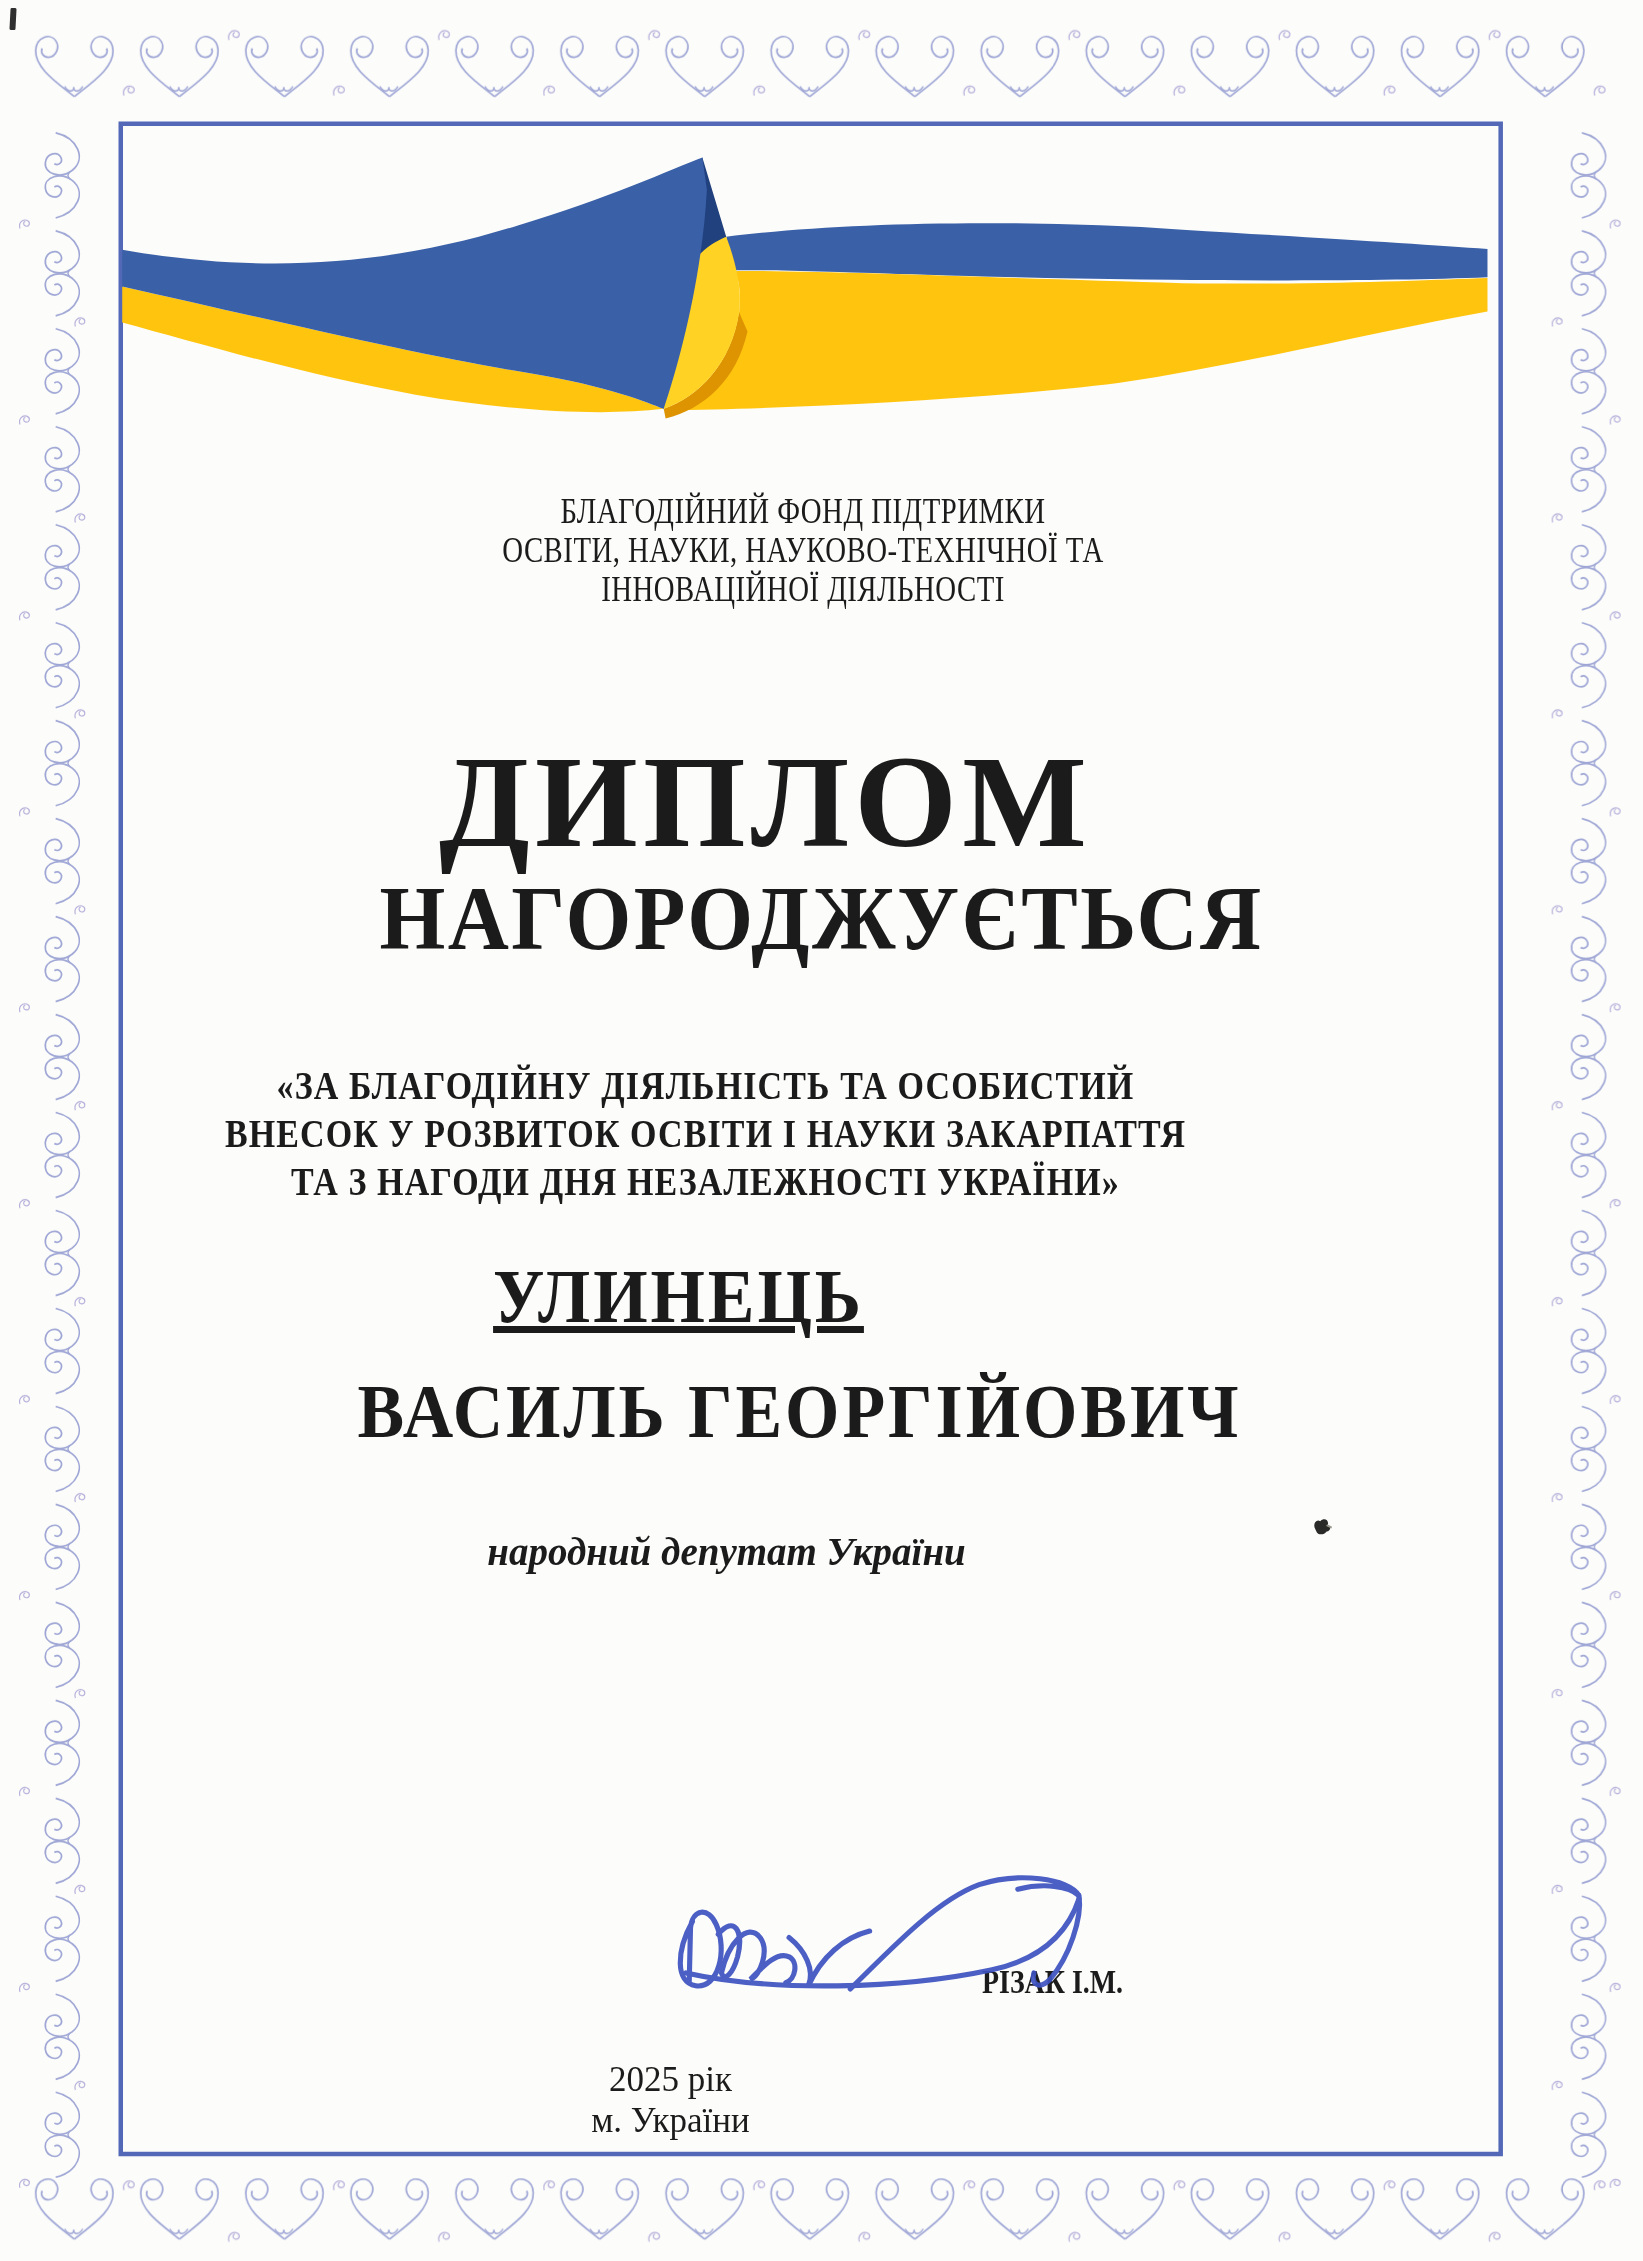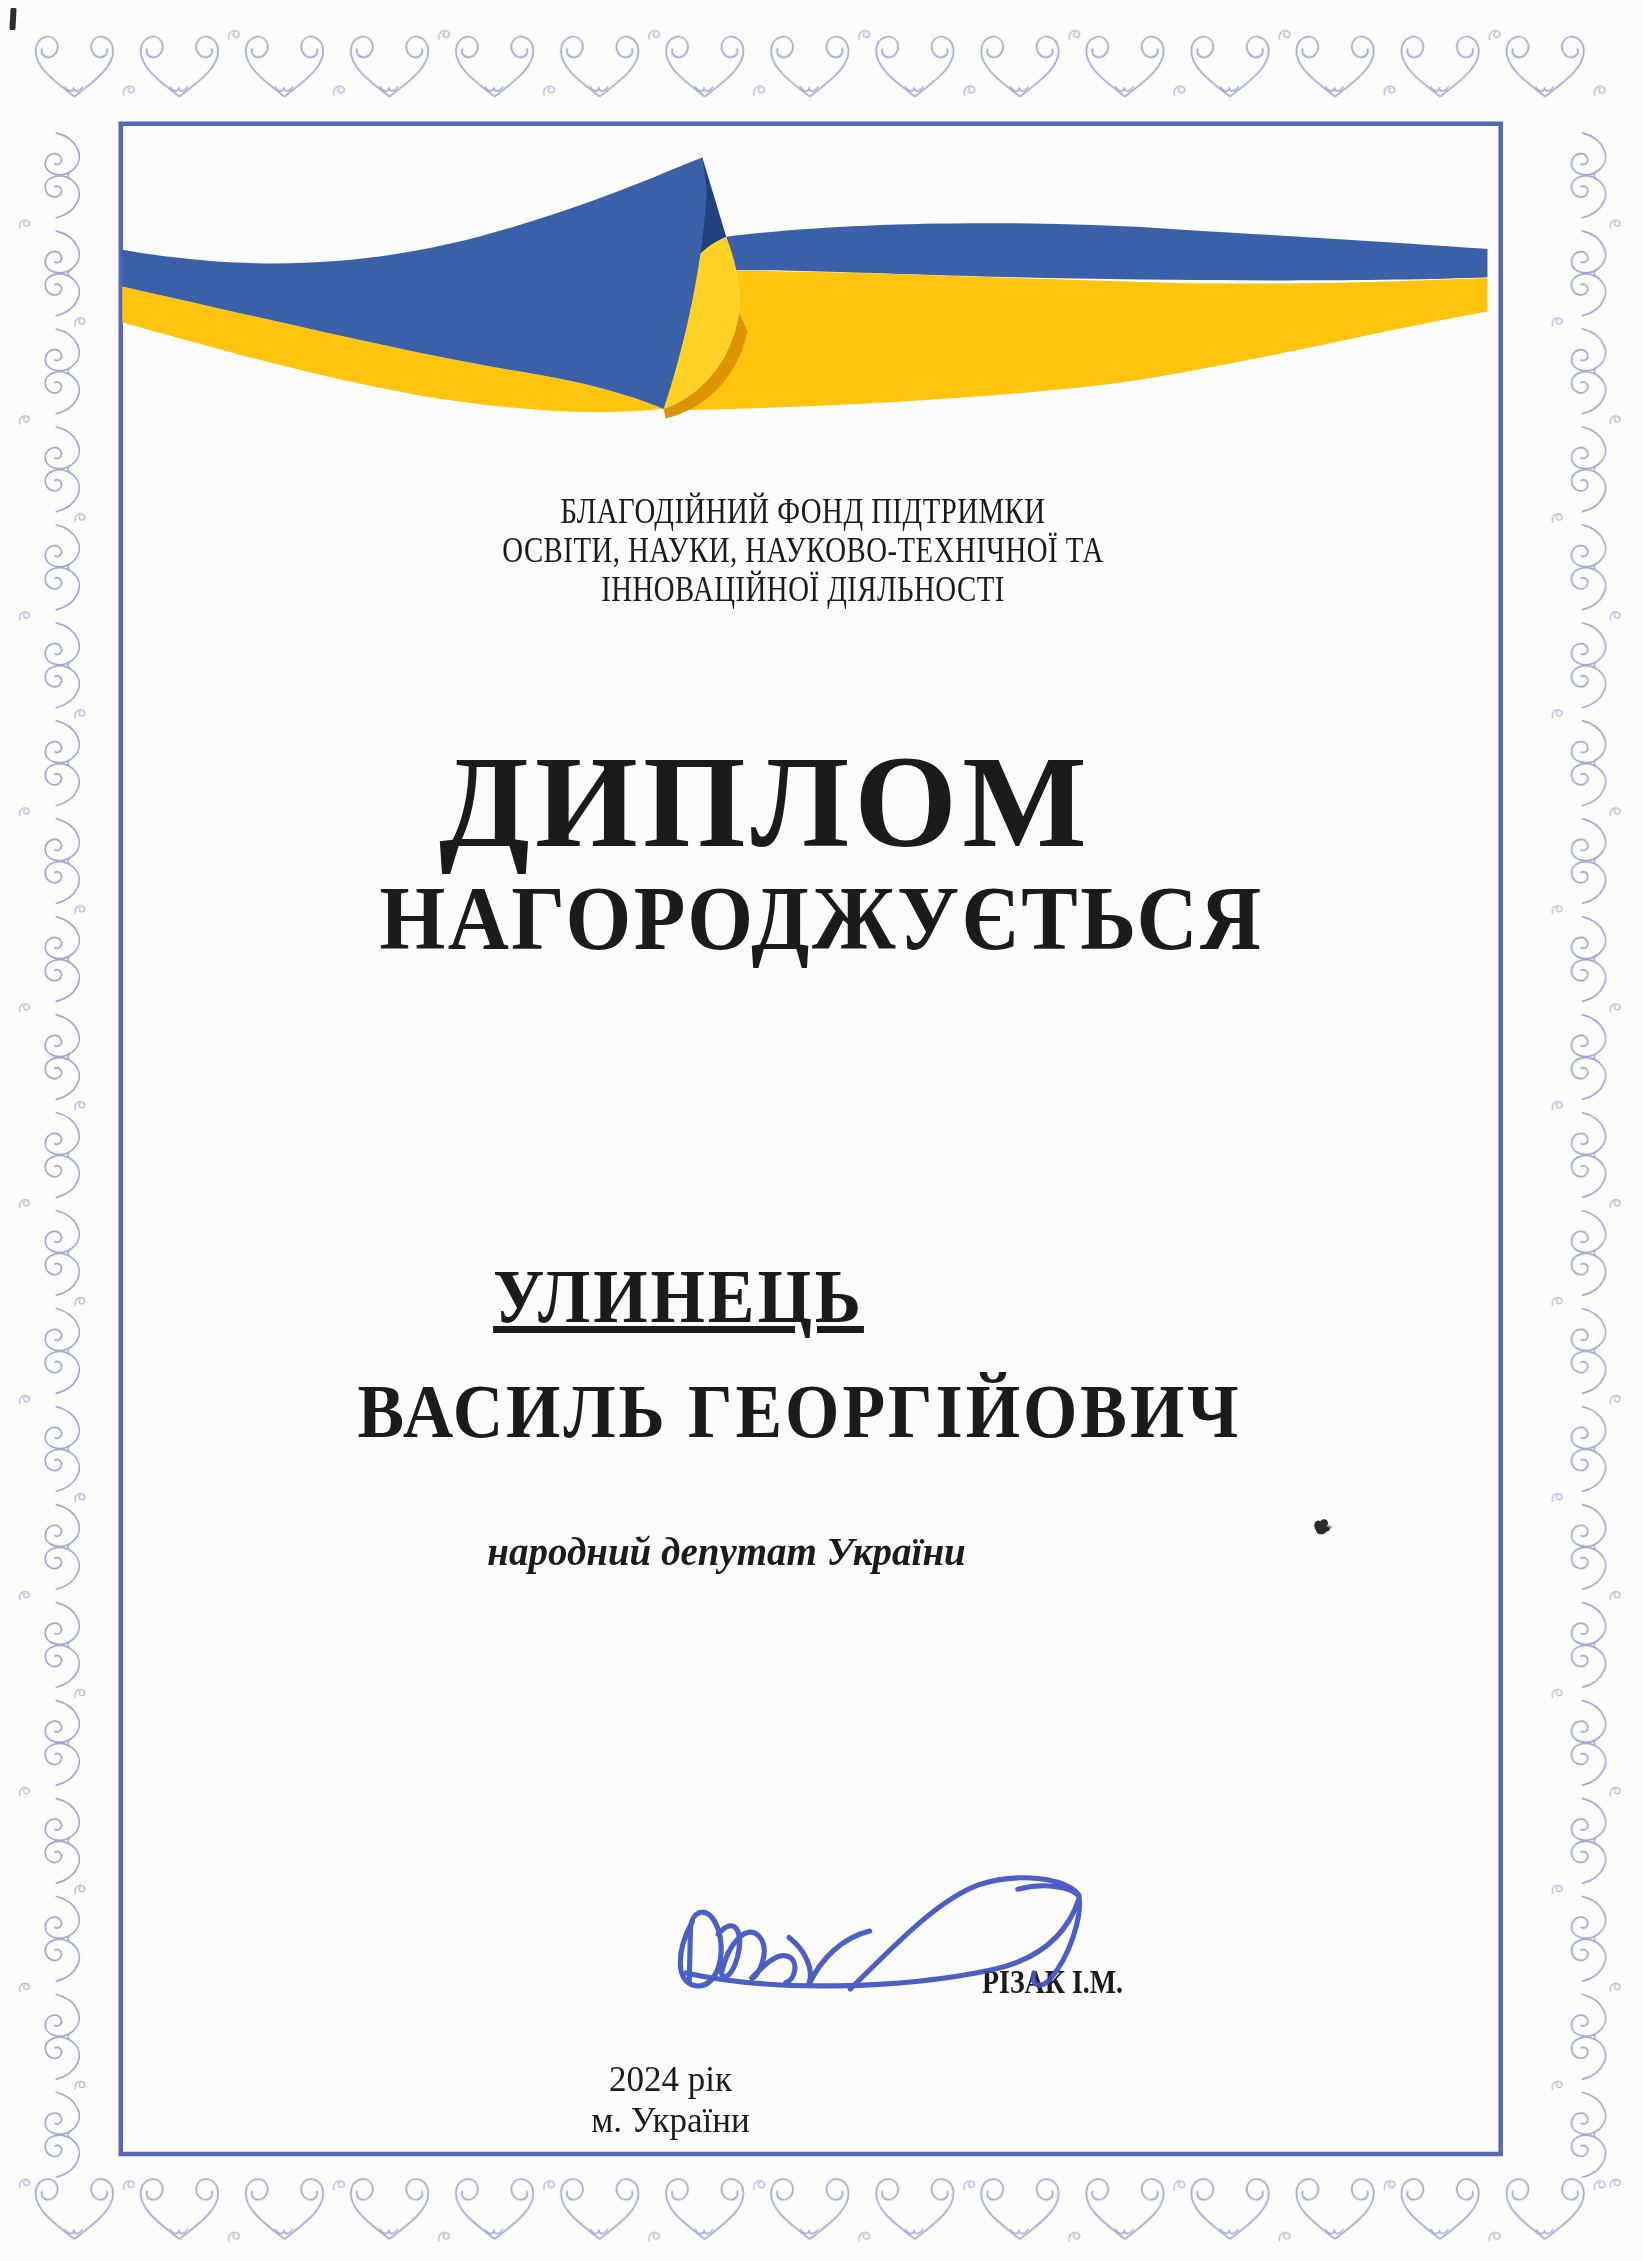--- a/index.html
+++ b/index.html
@@ -235,37 +235,42 @@
     <div class="ln">ІННОВАЦІЙНОЇ ДІЯЛЬНОСТІ</div>
   </div>
 
 
   <div class="txt center diploma">ДИПЛОМ</div>
 
   <div class="txt center awarded">
     <div class="ln">НАГОРОДЖУЄТЬСЯ</div>
   </div>
 
+  <div class="txt center citation">
+    <div class="ln">«ЗА БЛАГОДІЙНУ ДІЯЛЬНІСТЬ ТА ОСОБИСТИЙ</div>
+    <div class="ln">ВНЕСОК У РОЗВИТОК ОСВІТИ І НАУКИ ЗАКАРПАТТЯ</div>
+    <div class="ln">ТА З НАГОДИ ДНЯ НЕЗАЛЕЖНОСТІ УКРАЇНИ»</div>
+  </div>
 
   <div class="txt center surname">
     <div class="ln">УЛИНЕЦЬ</div>
   </div>
 
   <div class="txt center fullname">
     <div class="ln">ВАСИЛЬ ГЕОРГІЙОВИЧ</div>
   </div>
 
   <div class="txt center role">народний депутат України</div>
 
 
   <div class="txt signer-name">
     <div class="ln">РІЗАК І.М.</div>
   </div>
 
-  <div class="txt center year">2024 рік</div>
+  <div class="txt center year">2025 рік</div>
   <div class="txt center city">м. України</div>
 
   <svg class="sig-svg" width="451" height="155" viewBox="0 0 700 240">
     <g style="stroke:var(--signature-blue,#3d52c0)" fill="none" stroke-width="8" stroke-linecap="round" opacity="0.92">
       <path d="M55,95 C30,140 28,190 60,195 C95,200 110,140 92,100 C80,72 55,75 52,105 L50,190"></path>
       <path d="M95,115 C120,85 135,110 125,150 C118,175 105,190 100,175 C110,130 140,95 160,120 C175,140 160,180 145,185 C160,170 185,140 205,150 C220,158 215,185 200,190"></path>
       <path d="M205,120 C230,140 245,170 235,195 C255,150 290,120 330,110"></path>
       <path d="M300,200 C380,120 440,60 500,38 C560,18 640,28 655,55 C640,40 600,35 560,45"></path>
       <path d="M655,55 C660,90 640,150 610,185 C595,200 580,195 585,175"></path>
       <path d="M45,175 C180,205 380,200 520,170 C590,155 635,120 655,60"></path>

